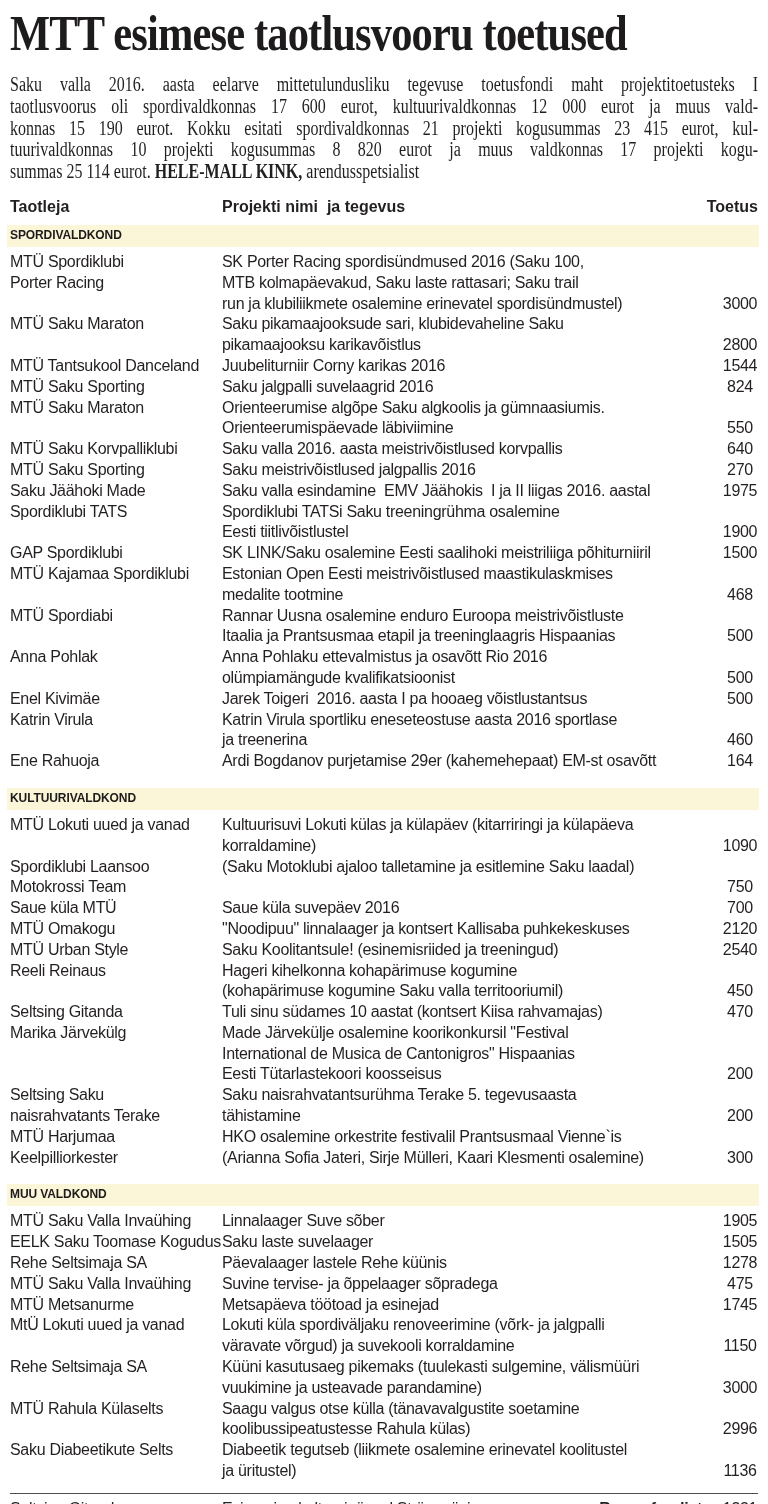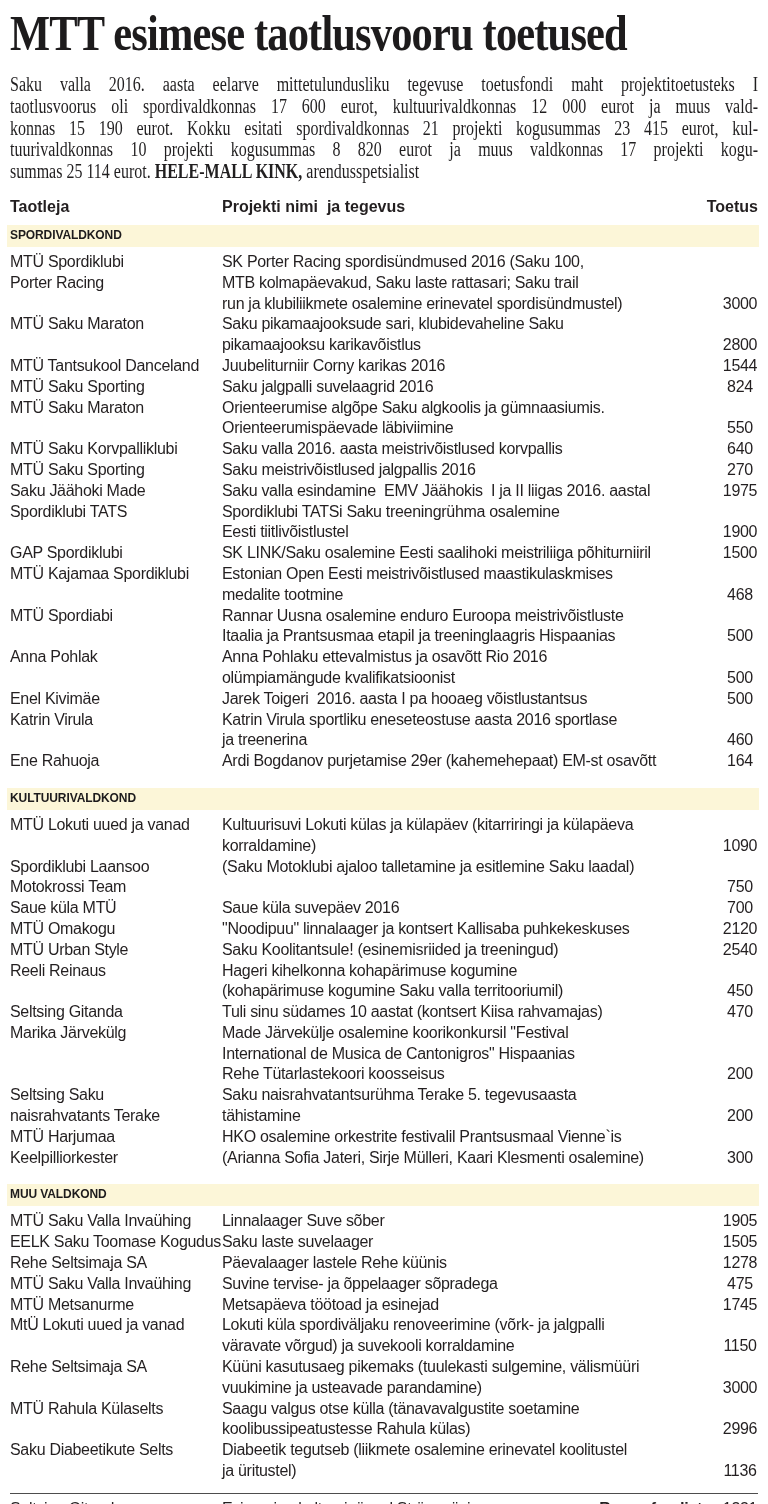--- a/index.html
+++ b/index.html
@@ -312,21 +312,21 @@
         </div>
         <div class="c3">470</div>
       </div>
       <div class="row">
         <div class="c1">
           <div class="tl">Marika Järvekülg</div>
         </div>
         <div class="c2">
           <div class="tl">Made Järvekülje osalemine koorikonkursil "Festival</div>
           <div class="tl">International de Musica de Cantonigros" Hispaanias</div>
-          <div class="tl">Rehe Tütarlastekoori koosseisus</div>
+          <div class="tl">Eesti Tütarlastekoori koosseisus</div>
         </div>
         <div class="c3">200</div>
       </div>
       <div class="row">
         <div class="c1">
           <div class="tl">Seltsing Saku</div>
           <div class="tl">naisrahvatants Terake</div>
         </div>
         <div class="c2">
           <div class="tl">Saku naisrahvatantsurühma Terake 5. tegevusaasta</div>

